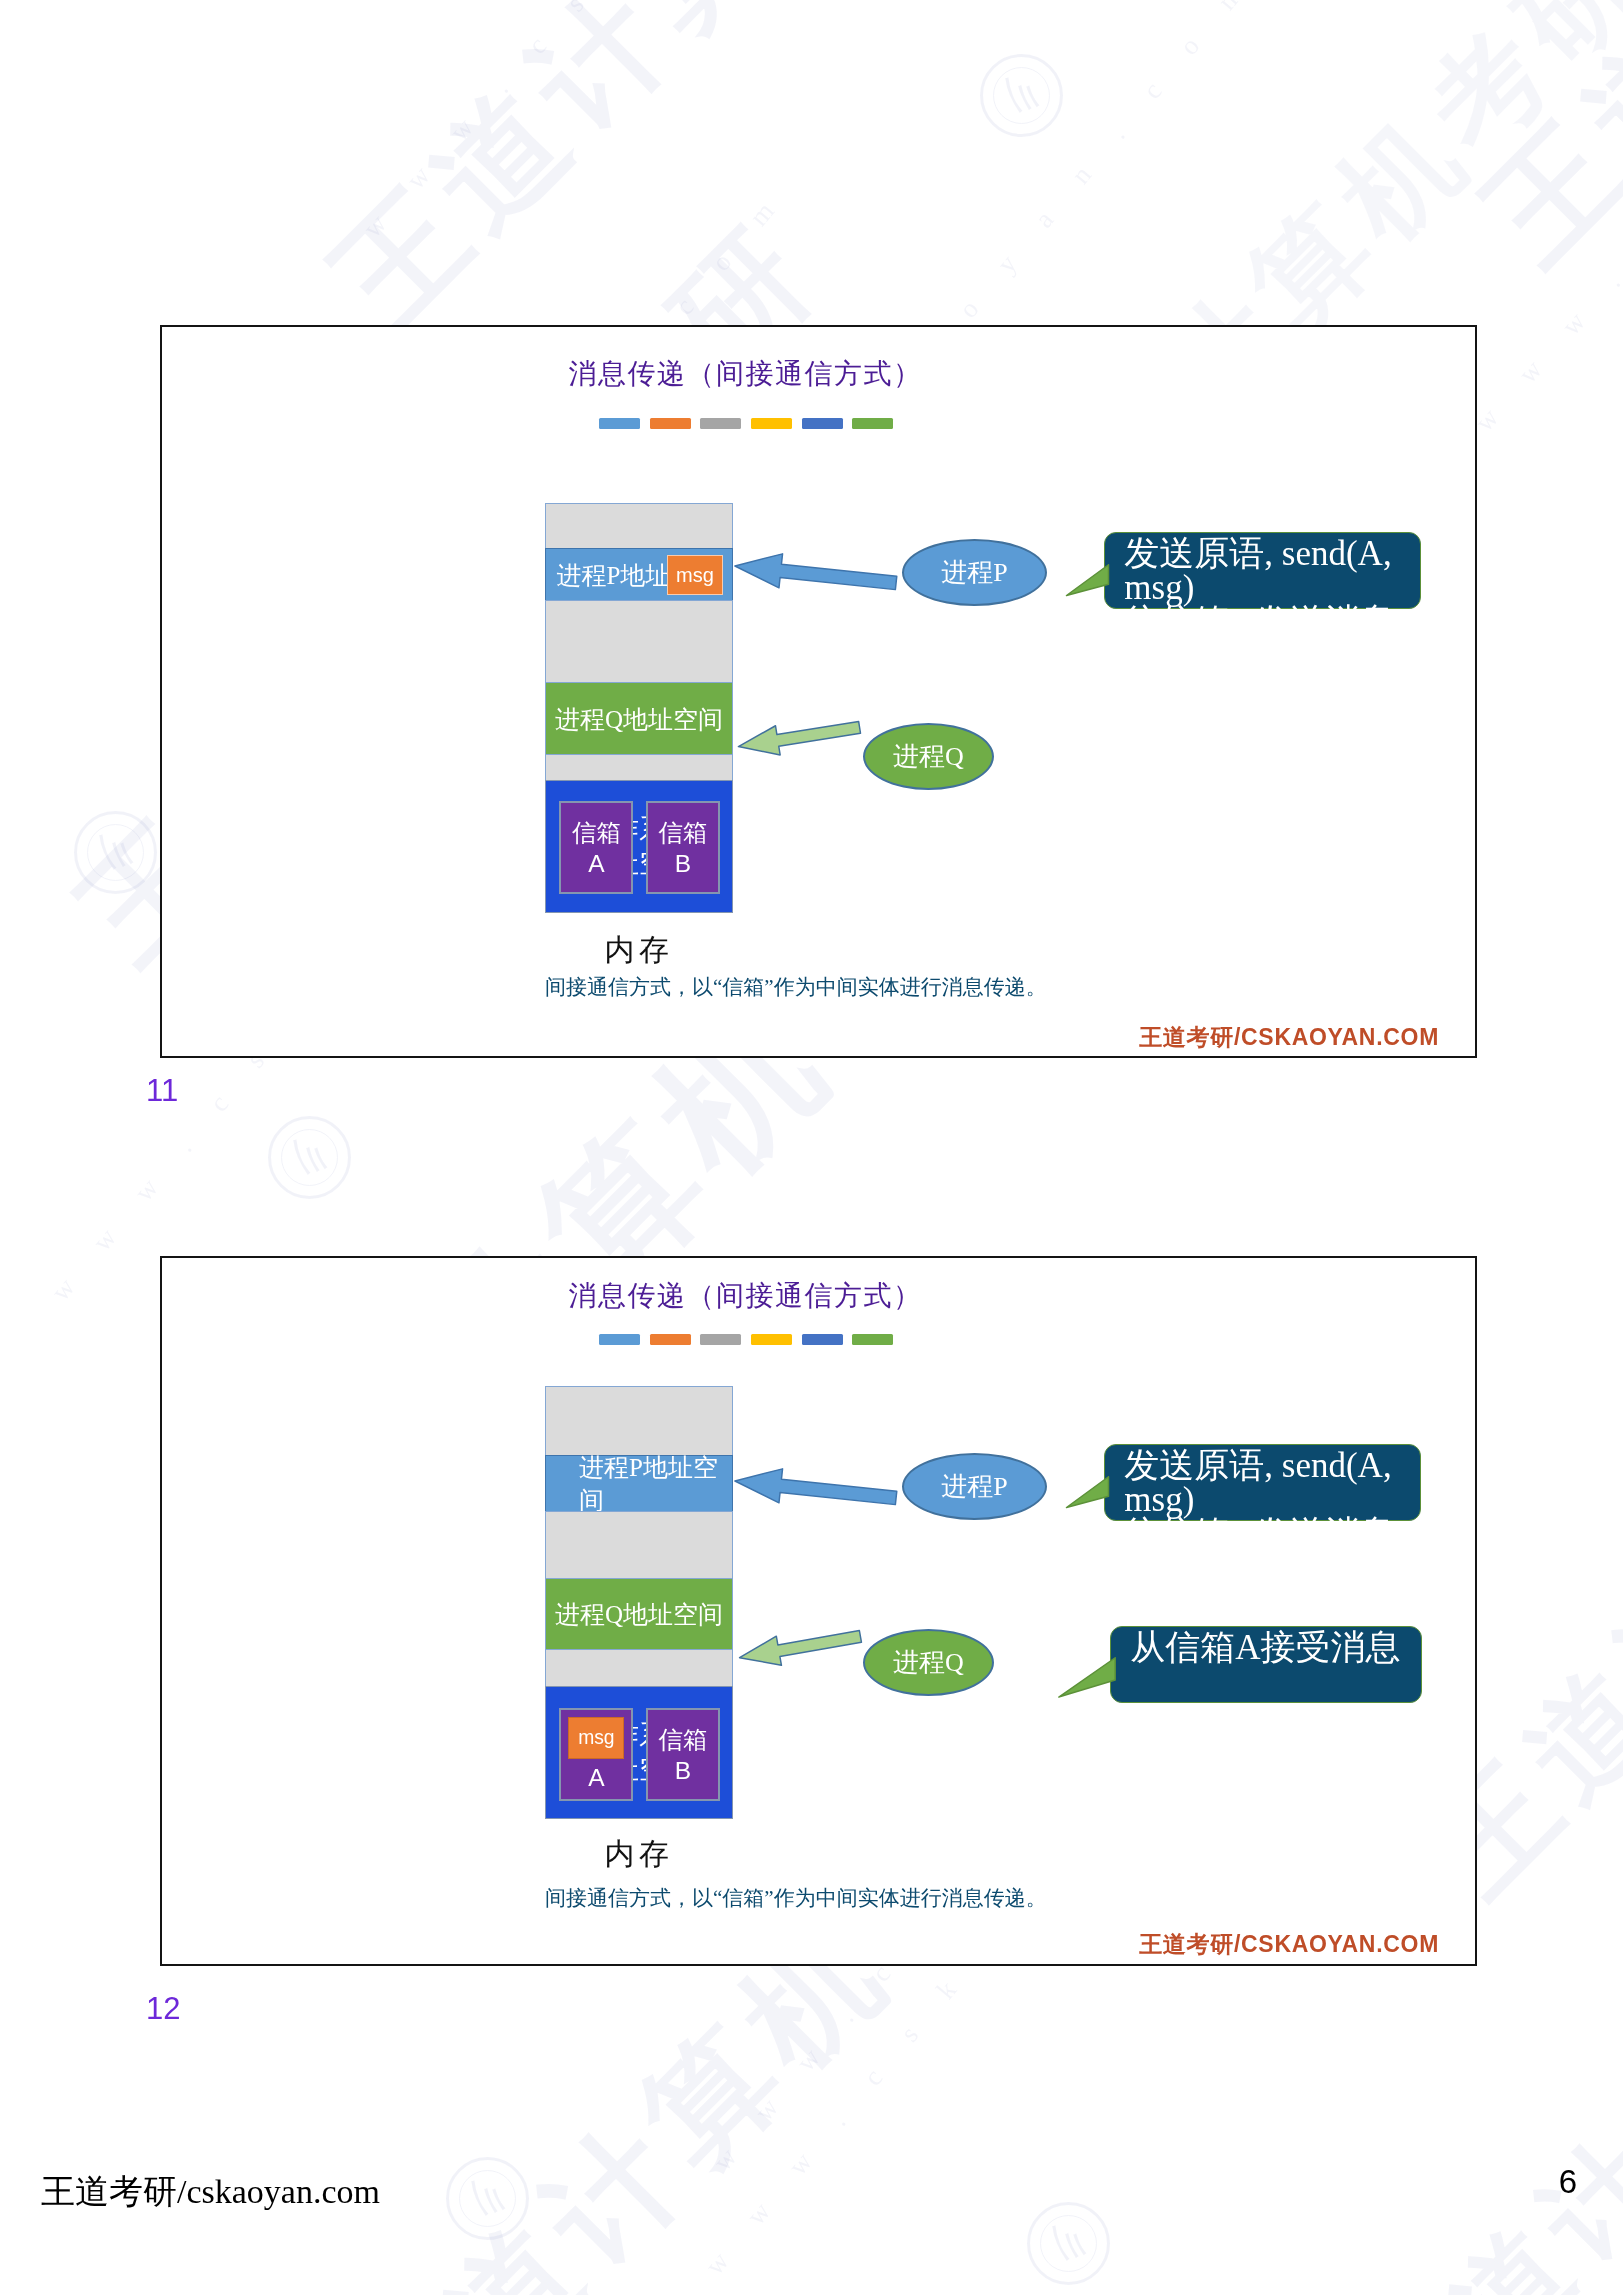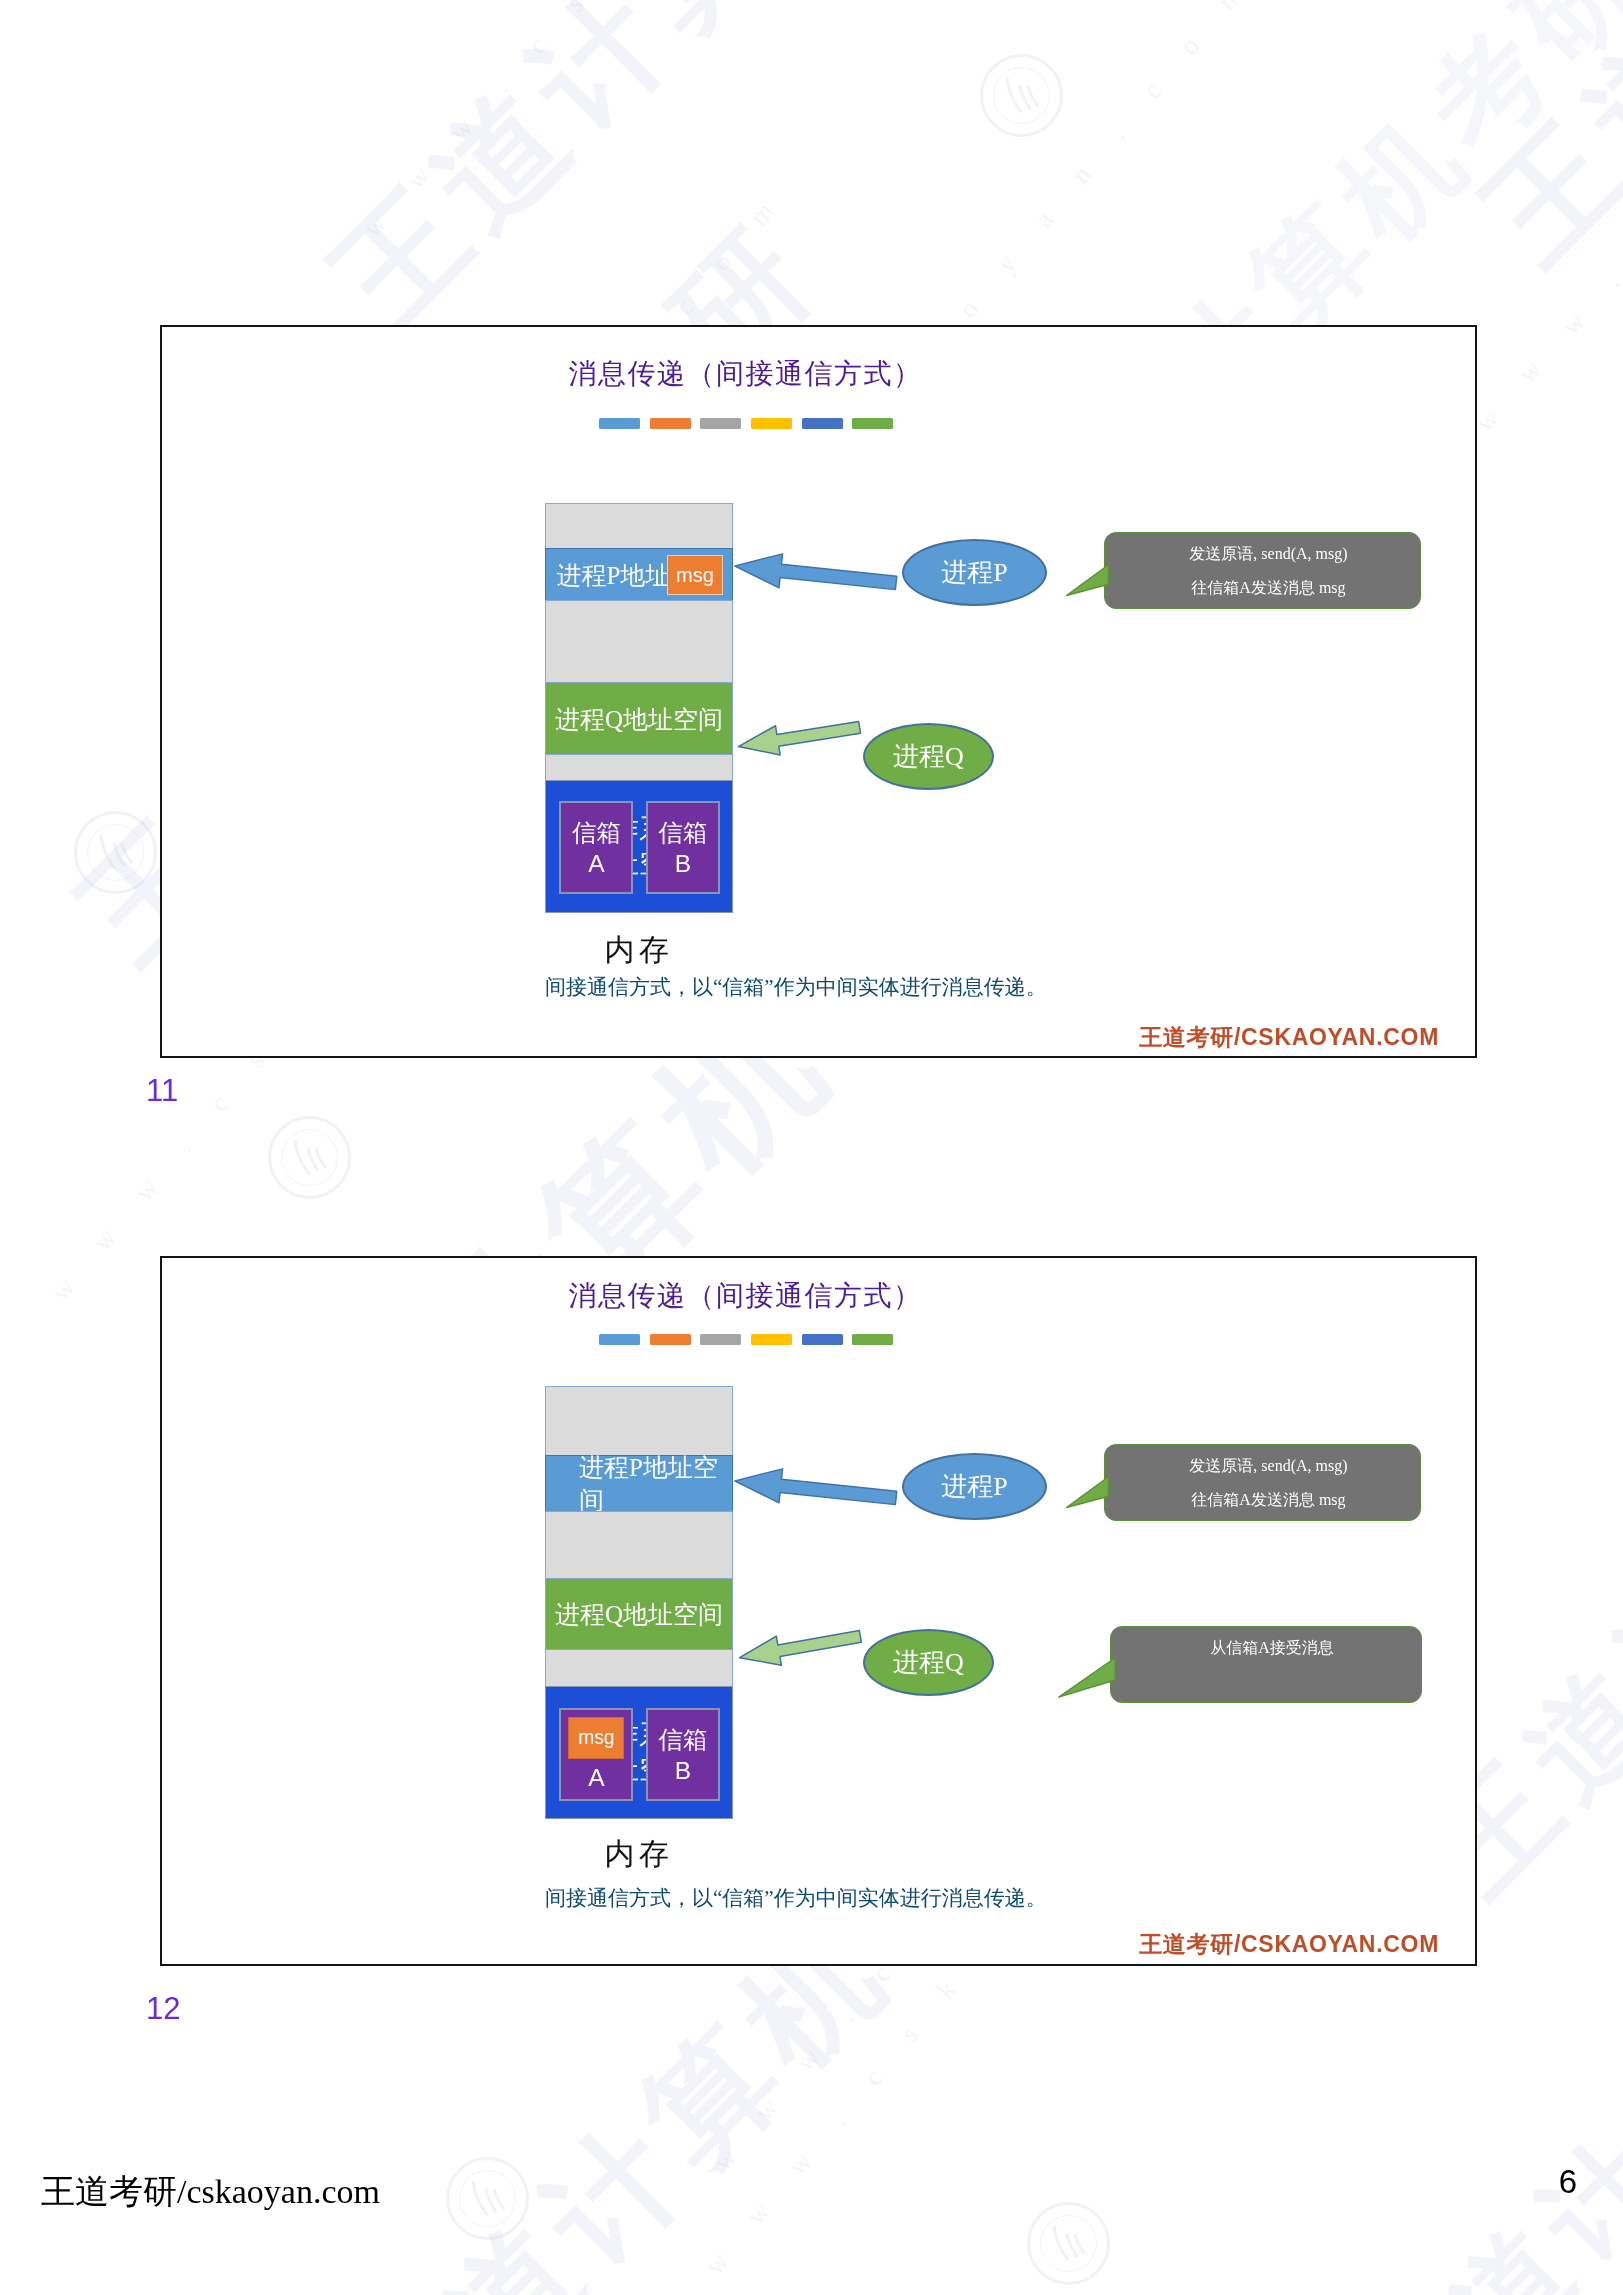--- a/index.html
+++ b/index.html
@@ -59,23 +59,23 @@
   .slide-footer { position:absolute; right:36px; font-size:23px; font-weight:bold;
                   color:#bf4d28; letter-spacing:0.7px;
                   font-family:"Liberation Sans","DejaVu Sans",sans-serif; }
 
   
   .proc-ellipse { position:absolute; border-radius:50%; display:flex; align-items:center;
                   justify-content:center; color:#fff; font-size:26px; border:2.2px solid #41719c; }
   .proc-blue  { background:#5b9bd5; }
   .proc-green { background:#70ad47; }
   .arrow { position:absolute; }
-  .callout { position:absolute; background:#737373; border:1.5px solid #5c9139;
-             border-radius:12px; color:#ffffff; font-size:16px; line-height:34px;
-             padding:3.7px 7.4px 3.7px 19.3px;text-align:center; }
+  .callout { position:absolute; background:#0c4a6e; border:1.5px solid #5c9139;
+             border-radius:12px; color:#ffffff; font-size:35px; line-height:34px;
+             padding:3.7px 7.4px 3.7px 19.3px; }
   .callout-tail { position:absolute; }
 
   .slide-num { position:absolute; left:146px; font-size:31px; color:#6d28d9;
                font-family:"Liberation Sans","DejaVu Sans",sans-serif; }
   .page-footer-brand { position:absolute; left:41px; top:2169px; font-size:34px; color:#000; }
   .page-number { position:absolute; right:46px; top:2163px; font-size:33px; color:#000;
                  font-family:"Liberation Sans","DejaVu Sans",sans-serif; }
 </style>
 </head>
 <body>

